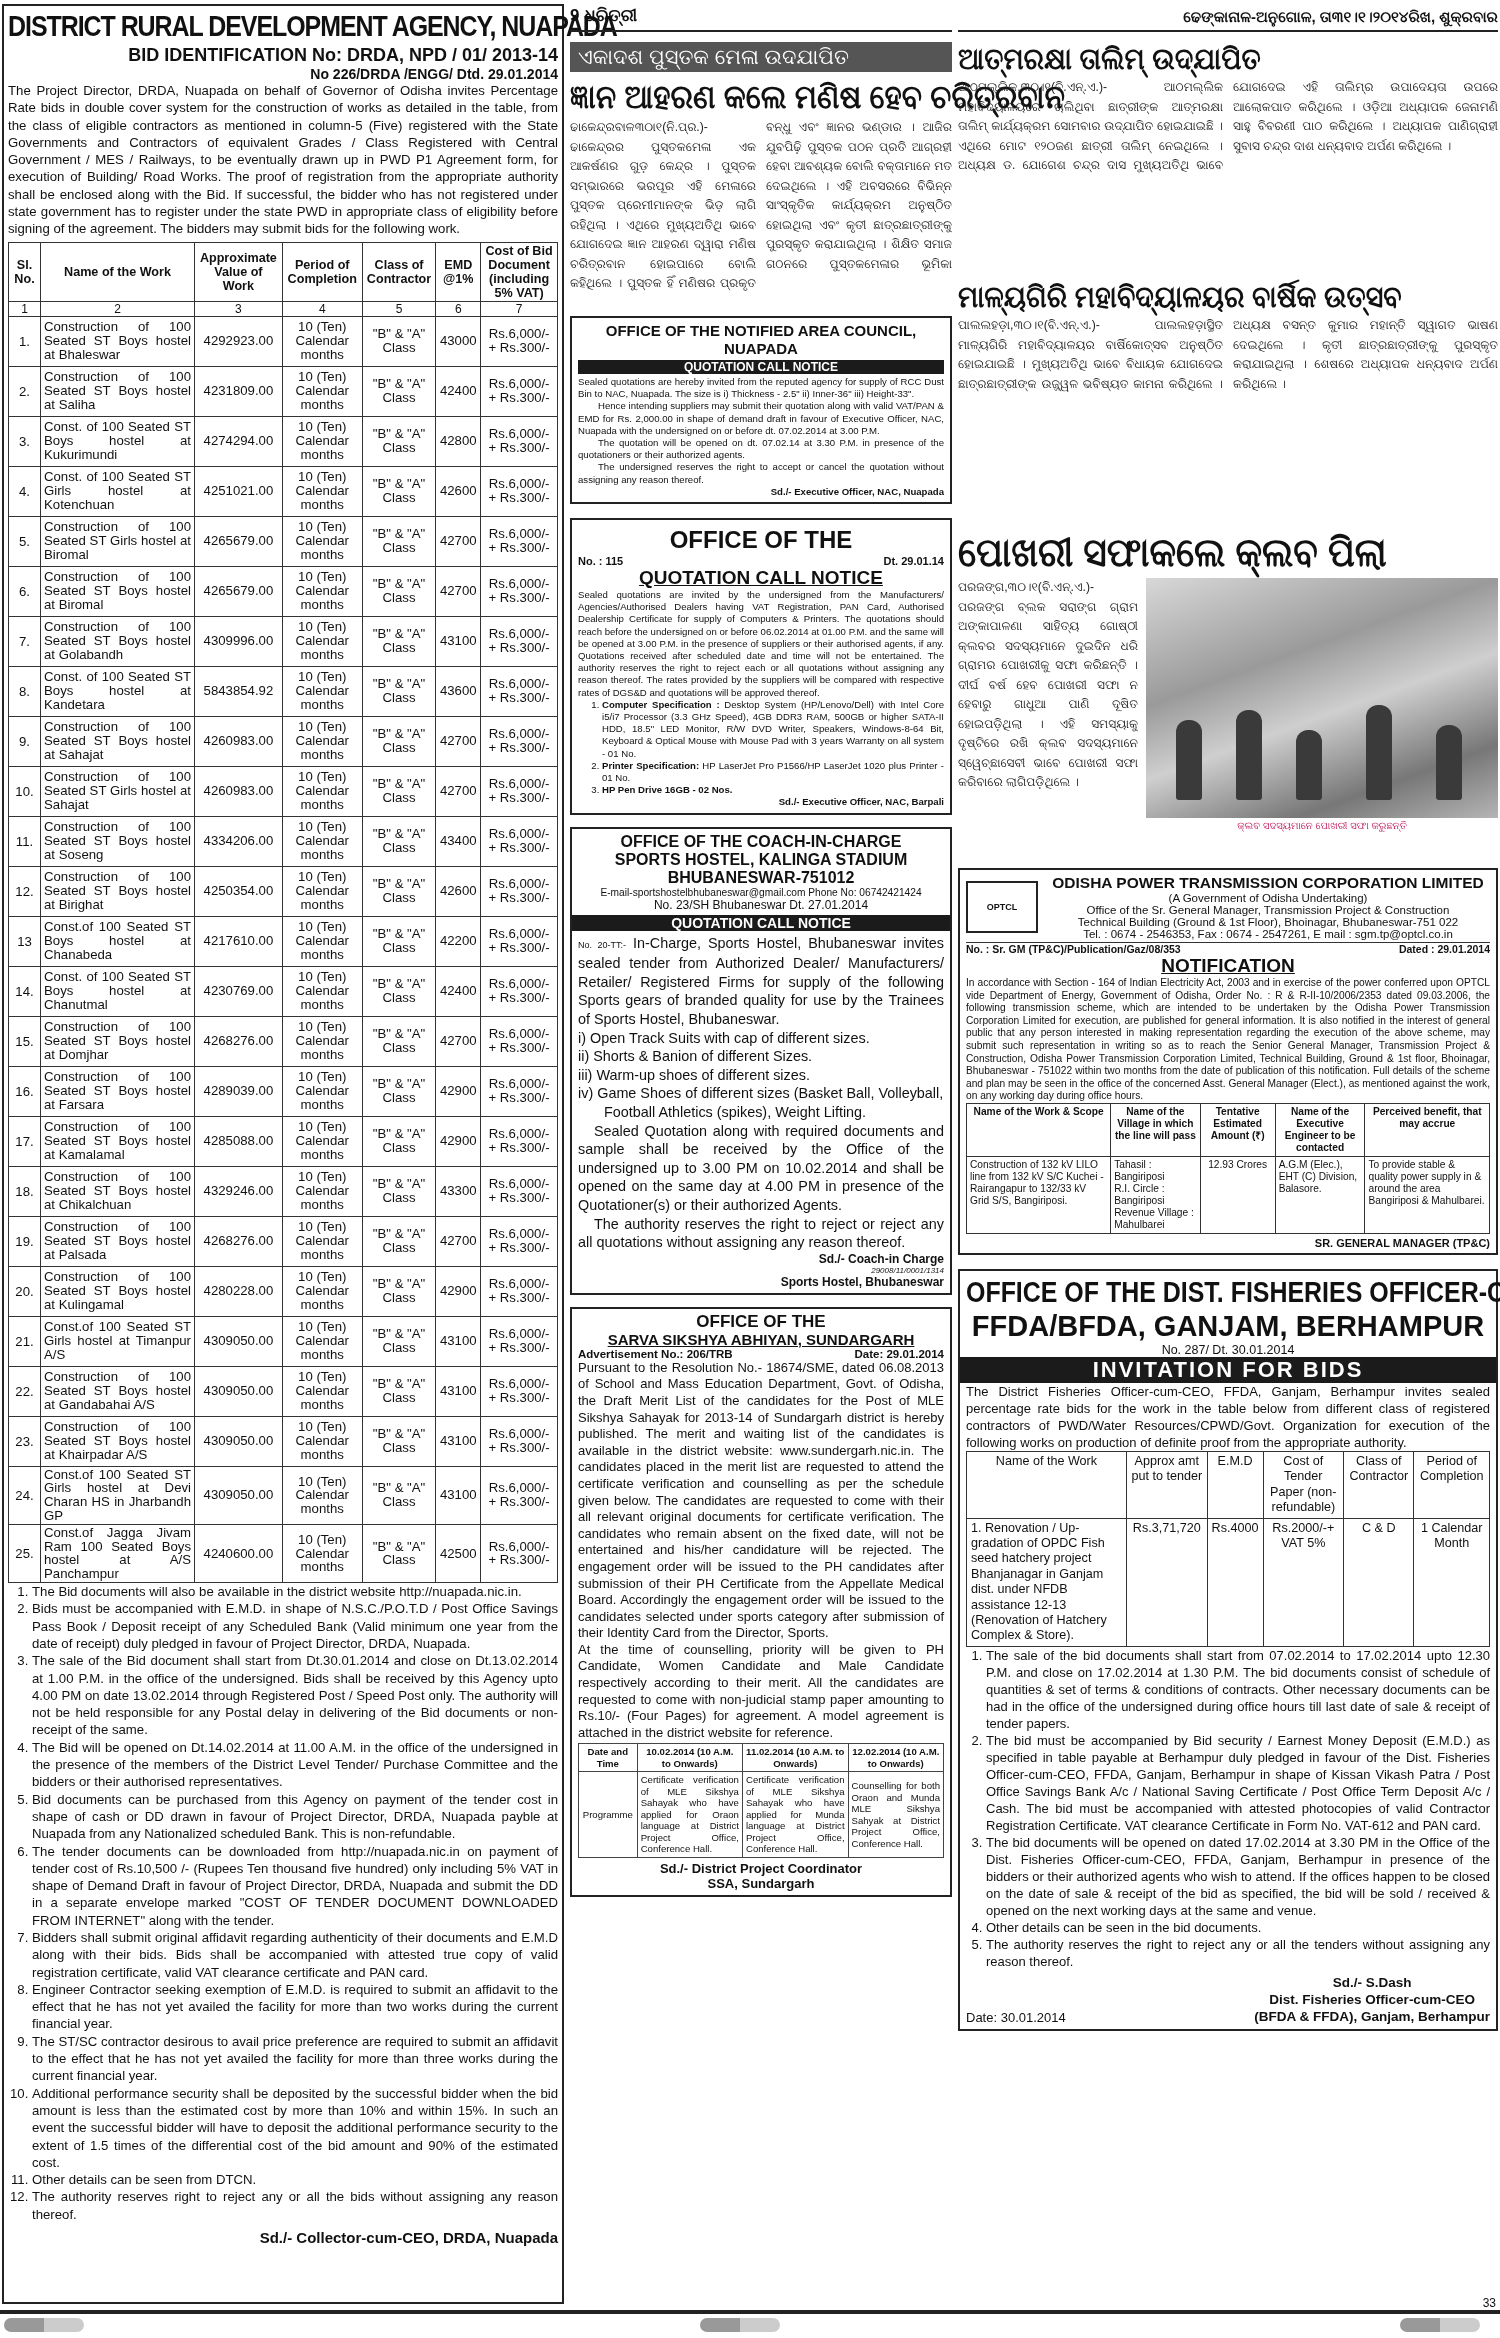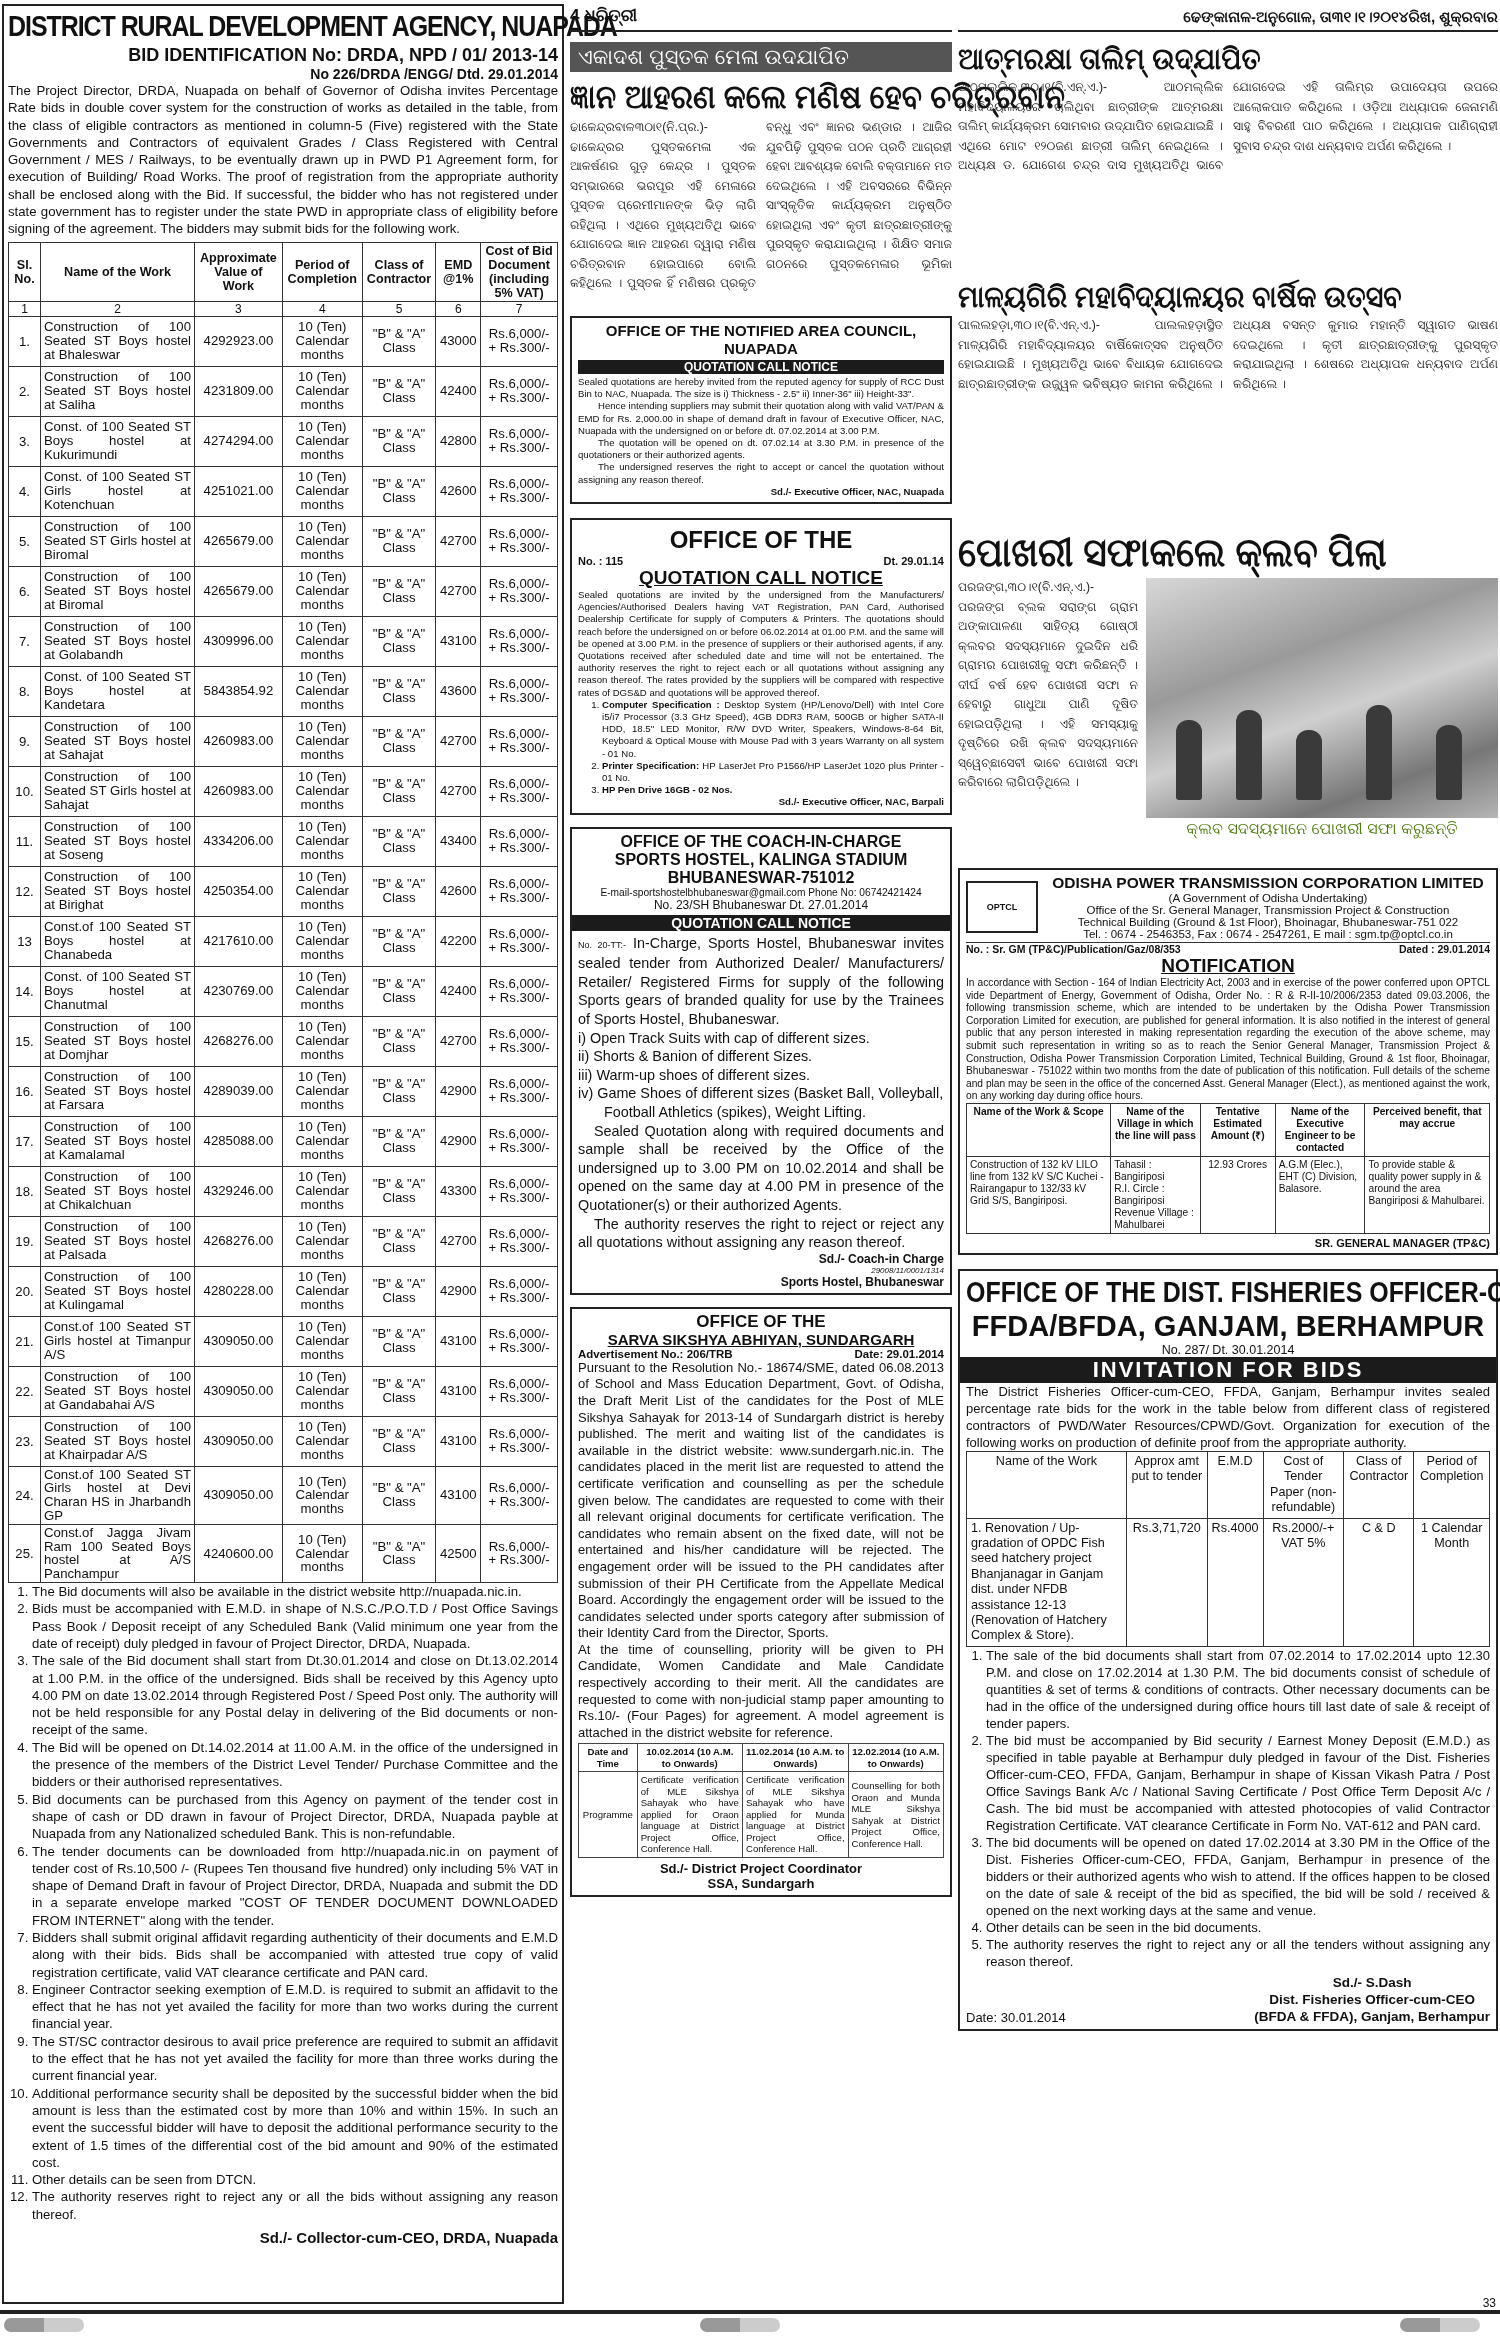--- a/index.html
+++ b/index.html
@@ -50,21 +50,21 @@
   table.sched { width: 100%; border-collapse: collapse; font-size: 9.6px; margin-top: 2px; }
   table.sched td, table.sched th { border: 1px solid #444; padding: 2px 3px; vertical-align: middle; line-height: 11.5px; }
   table.sched th { font-weight: bold; text-align: center; }
 
   
   #right { left: 958px; width: 540px; }
   .masthead-r { position: absolute; left: 958px; top: 2px; width: 540px; height: 30px; border-bottom: 2px solid #222; font-size: 15px; font-weight: bold; text-align: right; padding-top: 6px; }
   .r-head { font-size: 30px; font-weight: bold; line-height: 38px; white-space: nowrap; transform: scaleX(0.9); transform-origin: left; }
   .photo { width: 540px; height: 240px; background: linear-gradient(160deg, #d8d8d8 0%, #9a9a9a 35%, #cfcfcf 55%, #777 80%, #b5b5b5 100%); position: relative; overflow: hidden; }
   .photo .p { position: absolute; bottom: 18px; width: 26px; height: 90px; background: #3a3a3a; border-radius: 12px 12px 3px 3px; }
-  .photo-cap { font-size: 16px; text-align: center; color: #4d7c0f; padding: 2px 0; }
+  .photo-cap { font-size: 10px; text-align: center; color: #be185d; padding: 2px 0; }
   .optcl-logo { width: 72px; height: 52px; border: 2px solid #222; display: flex; align-items: center; justify-content: center; font-size: 9px; font-weight: bold; }
   table.optcl { width: 100%; border-collapse: collapse; font-size: 10.2px; }
   table.optcl td, table.optcl th { border: 1px solid #333; padding: 2px 3px; vertical-align: top; line-height: 12px; }
   table.optcl th { font-weight: bold; text-align: center; }
   table.fish { width: 100%; border-collapse: collapse; font-size: 12.6px; }
   table.fish td, table.fish th { border: 1.5px solid #333; padding: 2px 4px; vertical-align: top; line-height: 15.4px; }
   table.fish th { font-weight: normal; text-align: center; }
   .footer-rule { position: absolute; left: 0; top: 2310px; width: 1500px; height: 4px; background: #222; }
   .pageno { position: absolute; right: 4px; top: 2296px; font-size: 12px; }
   .pill { position: absolute; top: 2318px; height: 14px; width: 80px; border-radius: 7px; background: linear-gradient(90deg, #999 50%, #ccc 50%); }
@@ -342,21 +342,21 @@
         <li>Bidders shall submit original affidavit regarding authenticity of their documents and E.M.D along with their bids. Bids shall be accompanied with attested true copy of valid registration certificate, valid VAT clearance certificate and PAN card.</li>
         <li>Engineer Contractor seeking exemption of E.M.D. is required to submit an affidavit to the effect that he has not yet availed the facility for more than two works during the current financial year.</li>
         <li>The ST/SC contractor desirous to avail price preference are required to submit an affidavit to the effect that he has not yet availed the facility for more than three works during the current financial year.</li>
         <li>Additional performance security shall be deposited by the successful bidder when the bid amount is less than the estimated cost by more than 10% and within 15%. In such an event the successful bidder will have to deposit the additional performance security to the extent of 1.5 times of the differential cost of the bid amount and 90% of the estimated cost.</li>
         <li>Other details can be seen from DTCN.</li>
         <li>The authority reserves right to reject any or all the bids without assigning any reason thereof.</li>
       </ol>
     <div class="sig" style="font-size:15px;margin-top:6px;">Sd./- Collector-cum-CEO, DRDA, Nuapada</div>
   </div>
 
-  <div class="masthead-l">4 ଧରିତ୍ରୀ</div>
+  <div class="masthead-l">9 ଧରିତ୍ରୀ</div>
   <div class="masthead-r">ଢେଙ୍କାନାଳ-ଅନୁଗୋଳ, ତା୩୧।୧।୨୦୧୪ରିଖ, ଶୁକ୍ରବାର</div>
 
   <div class="col" id="mid">
     <div class="odia-banner">ଏକାଦଶ ପୁସ୍ତକ ମେଳା ଉଦଯାପିତ</div>
     <div class="odia-head">ଜ୍ଞାନ ଆହରଣ କଲେ ମଣିଷ ହେବ ଚରିତ୍ରବାନ</div>
     <div class="odia-body" style="height:188px;overflow:hidden;">ଢାକେନ୍ଦ୍ରବାଳ୩୦ା୧(ନି.ପ୍ର.)- ଢାକେନ୍ଦ୍ରର ପୁସ୍ତକମେଳା ଏକ ଆକର୍ଷଣର ଗୁଡ଼ କେନ୍ଦ୍ର । ପୁସ୍ତକ ସମ୍ଭାରରେ ଭରପୂର ଏହି ମେଳାରେ ପୁସ୍ତକ ପ୍ରେମୀମାନଙ୍କ ଭିଡ଼ ଲାଗି ରହିଥିଲା । ଏଥିରେ ମୁଖ୍ୟଅତିଥି ଭାବେ ଯୋଗଦେଇ ଜ୍ଞାନ ଆହରଣ ଦ୍ୱାରା ମଣିଷ ଚରିତ୍ରବାନ ହୋଇପାରେ ବୋଲି କହିଥିଲେ । ପୁସ୍ତକ ହିଁ ମଣିଷର ପ୍ରକୃତ ବନ୍ଧୁ ଏବଂ ଜ୍ଞାନର ଭଣ୍ଡାର । ଆଜିର ଯୁବପିଢ଼ି ପୁସ୍ତକ ପଠନ ପ୍ରତି ଆଗ୍ରହୀ ହେବା ଆବଶ୍ୟକ ବୋଲି ବକ୍ତାମାନେ ମତ ଦେଇଥିଲେ । ଏହି ଅବସରରେ ବିଭିନ୍ନ ସାଂସ୍କୃତିକ କାର୍ଯ୍ୟକ୍ରମ ଅନୁଷ୍ଠିତ ହୋଇଥିଲା ଏବଂ କୃତୀ ଛାତ୍ରଛାତ୍ରୀଙ୍କୁ ପୁରସ୍କୃତ କରାଯାଇଥିଲା । ଶିକ୍ଷିତ ସମାଜ ଗଠନରେ ପୁସ୍ତକମେଳାର ଭୂମିକା ଗୁରୁତ୍ୱପୂର୍ଣ୍ଣ ବୋଲି ଅତିଥିମାନେ କହିଥିଲେ ।</div>
 
     <div class="box notice" style="margin-top:10px;">
       <div class="h1">OFFICE OF THE NOTIFIED AREA COUNCIL, NUAPADA</div>
       <div class="bar" style="font-size:12px;margin:2px 0;">QUOTATION CALL NOTICE</div>

